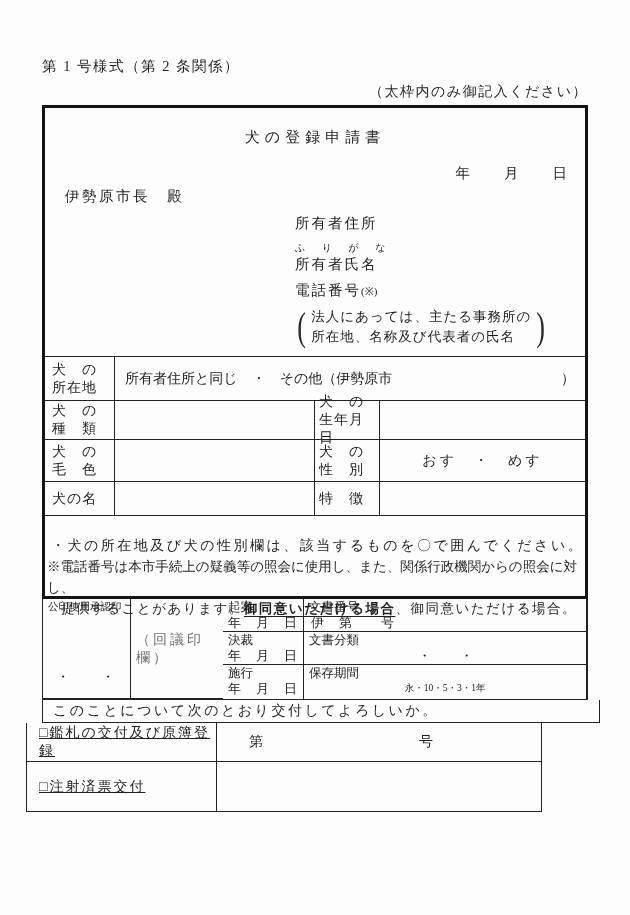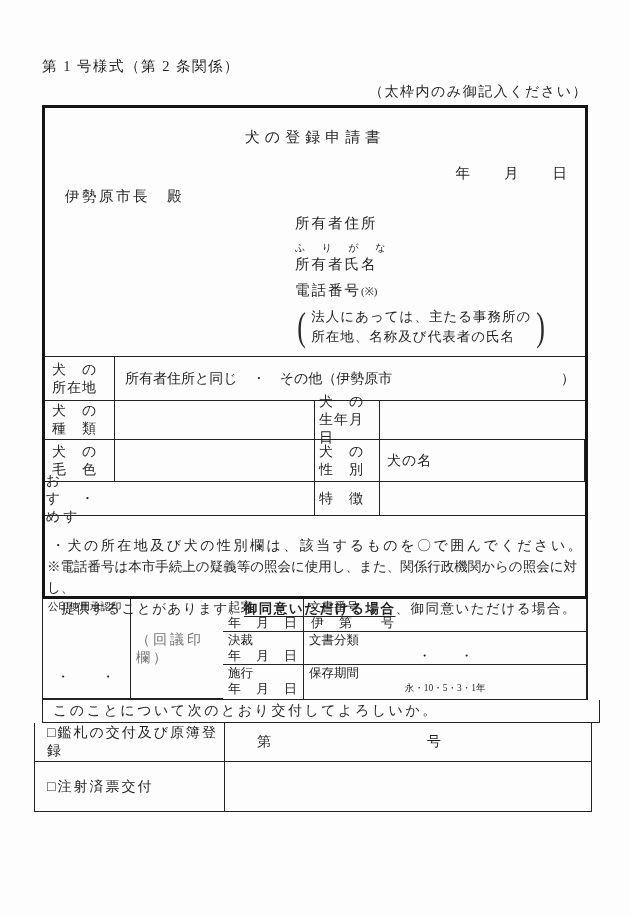--- a/index.html
+++ b/index.html
@@ -63,22 +63,22 @@
   .ad-retention{font-size:9.5px;letter-spacing:0;padding-left:0;text-align:center;}
   .ad-seal{display:flex;flex-direction:column;justify-content:space-between;grid-row:1/4;}
   .ad-seal-label{font-size:10.5px;letter-spacing:0;}
   .ad-seal-dots{text-align:center;font-size:13px;padding-bottom:12px;letter-spacing:2px;}
   .ad-circ{grid-row:1/4;display:flex;align-items:center;justify-content:center;
     color:#737373;font-size:14px;letter-spacing:3px;}
   
   #confirm-bar{left:42px;top:700px;width:558px;height:23px;border:1px solid #222;border-top:none;
     box-sizing:border-box;font-size:14px;letter-spacing:2.5px;line-height:21px;padding-left:10px;}
   
-  #issue-table{left:34px;top:723px;width:558px;height:89px;border:1px solid #222;border-top:none;
-    box-sizing:border-box;display:grid;grid-template-columns:190px 1fr;grid-template-rows:39px 1fr;}
+  #issue-table{left:26px;top:723px;width:516px;height:89px;border:1px solid #222;border-top:none;
+    box-sizing:border-box;display:grid;grid-template-columns:190px 1fr;grid-template-rows:39px 1fr;text-decoration:underline;}
   .is{border-right:1px solid #222;border-bottom:1px solid #222;box-sizing:border-box;}
   .is.no-r{border-right:none;}
   .is.no-b{border-bottom:none;}
   .is-check{display:flex;align-items:center;padding-left:12px;font-size:14px;letter-spacing:2px;}
   .is-license-no{position:relative;font-size:14px;}
   .is-license-no .pfx{position:absolute;left:32px;top:10px;}
   .is-license-no .sfx{position:absolute;left:202px;top:10px;}
   .is-vaccine{padding-top:3px;}
   .v-line1{font-size:14px;line-height:22px;padding-left:90px;letter-spacing:2px;}
   .v-line2{font-size:12.5px;line-height:20px;padding-left:14px;letter-spacing:.5px;}
@@ -141,26 +141,26 @@
 
     <div class="dt dt-label">
       <span>犬　の</span>
       <span>毛　色</span>
     </div>
     <div class="dt dt-value"></div>
     <div class="dt dt-label dt-label-sm">
       <span>犬　の</span>
       <span>性　別</span>
     </div>
-    <div class="dt dt-label">
-      <span>犬の名</span>
-    </div>
-
     <div class="dt dt-value dt-sex no-r">
       <span>おす　・　めす</span>
+    </div>
+
+    <div class="dt dt-label">
+      <span>犬の名</span>
     </div>
     <div class="dt dt-value"></div>
     <div class="dt dt-label dt-label-sm">
       <span>特　徴</span>
     </div>
     <div class="dt dt-value no-r"></div>
   </div>
 
   <div class="abs notes">
     <div class="note1">・犬の所在地及び犬の性別欄は、該当するものを〇で囲んでください。</div>

